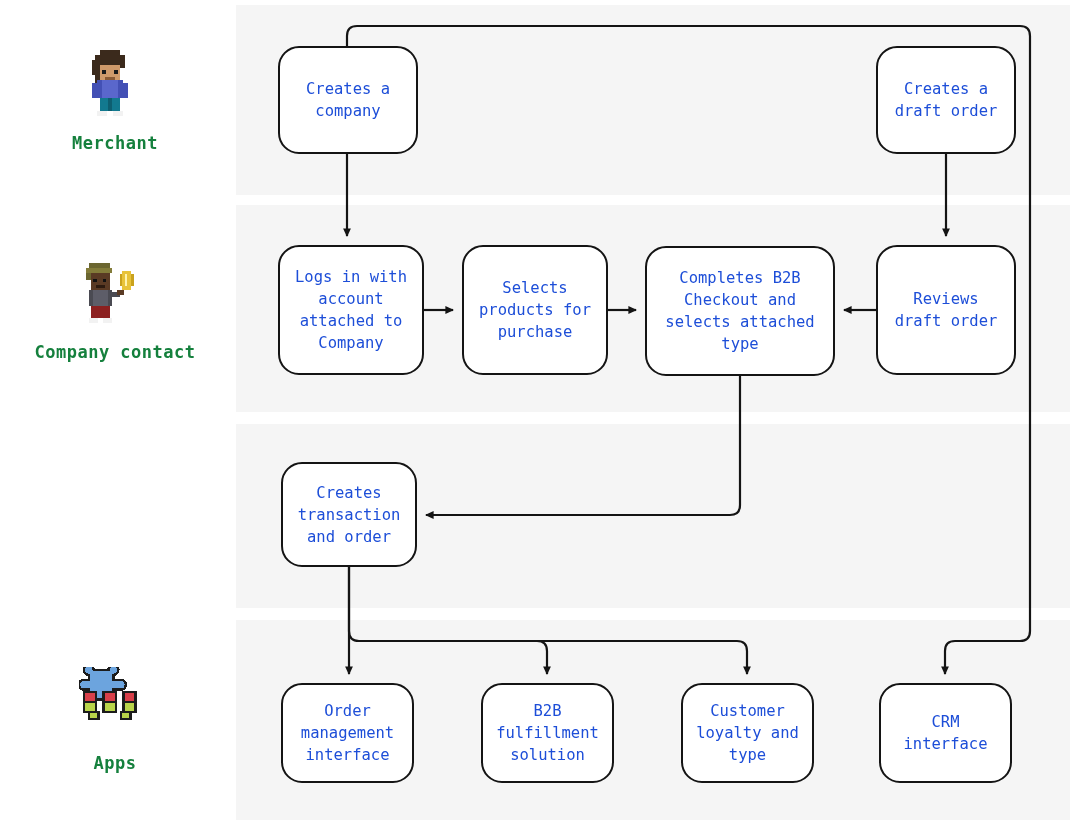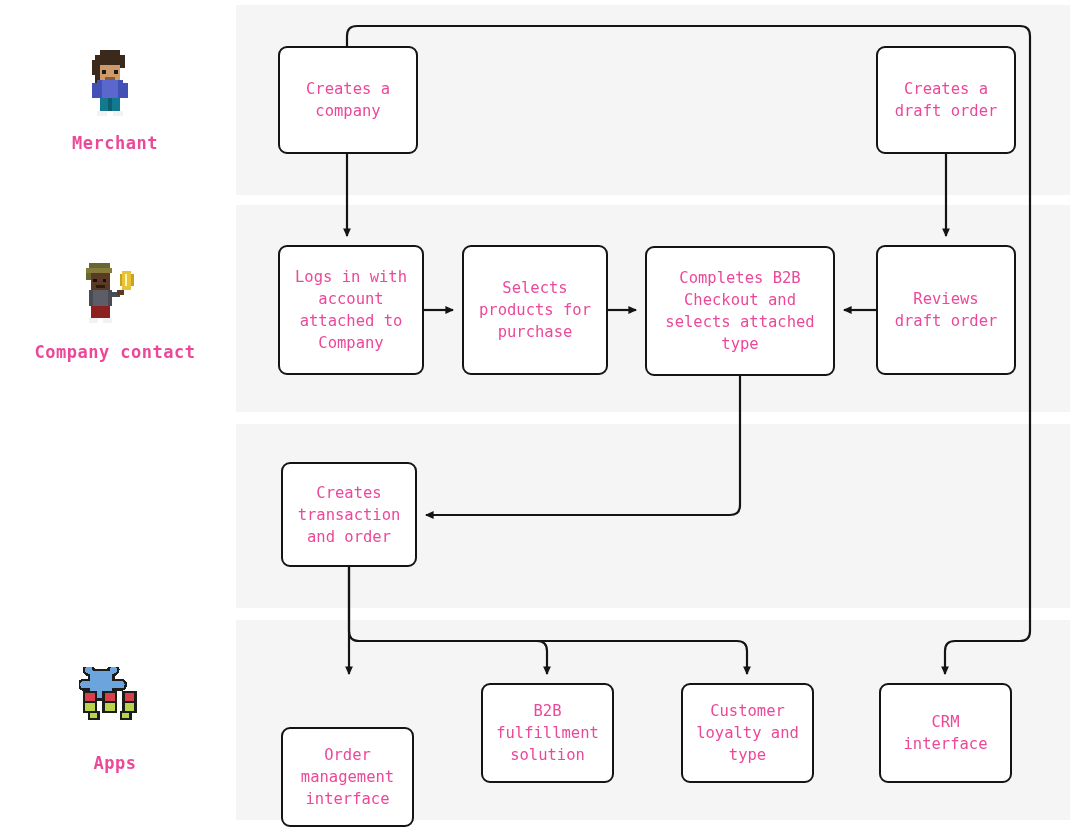--- a/index.html
+++ b/index.html
@@ -22,38 +22,38 @@
   .lane-icon{
     width:72px;height:80px;
     display:block;
     margin-bottom:6px;
   }
   .lane-icon svg{display:block;}
   .lane-text{
     font-family:"DejaVu Sans Mono","Liberation Mono",monospace;
     font-size:17px;
     font-weight:700;
-    color:#ec4899;
+    color:#15803d;
     letter-spacing:0.5px;
     white-space:nowrap;
   }
 
   .node{
     position:absolute;
     box-sizing:border-box;
     background:#ffffff;
     border:2.2px solid #141414;
-    border-radius:9px;
+    border-radius:21px;
     display:flex;align-items:center;justify-content:center;
     text-align:center;
     padding:4px 2px;
     font-family:"DejaVu Sans Mono","Liberation Mono",monospace;
     font-size:15.5px;
     line-height:1.42;
-    color:#ec4899;
+    color:#1d4ed8;
     z-index:5;
   }
   .node span{display:block;}
 </style>
 </head>
 <body>
 
 <div id="diagram">
     <svg width="1080" height="829" viewBox="0 0 1080 829" style="position: absolute; left: 0px; top: 0px;">
       <defs>
@@ -189,21 +189,21 @@
         <span>draft order</span>
       </div>
     </div>
     <div class="node" style="left: 281px; top: 462px; width: 136px; height: 105px;">
       <div>
         <span>Creates</span>
         <span>transaction</span>
         <span>and order</span>
       </div>
     </div>
-    <div class="node" style="left: 281px; top: 683px; width: 133px; height: 100px; margin-top: 44px;">
+    <div class="node" style="left: 281px; top: 683px; width: 133px; height: 100px;">
       <div>
         <span>Order</span>
         <span>management</span>
         <span>interface</span>
       </div>
     </div>
     <div class="node" style="left: 481px; top: 683px; width: 133px; height: 100px;">
       <div>
         <span>B2B</span>
         <span>fulfillment</span>

